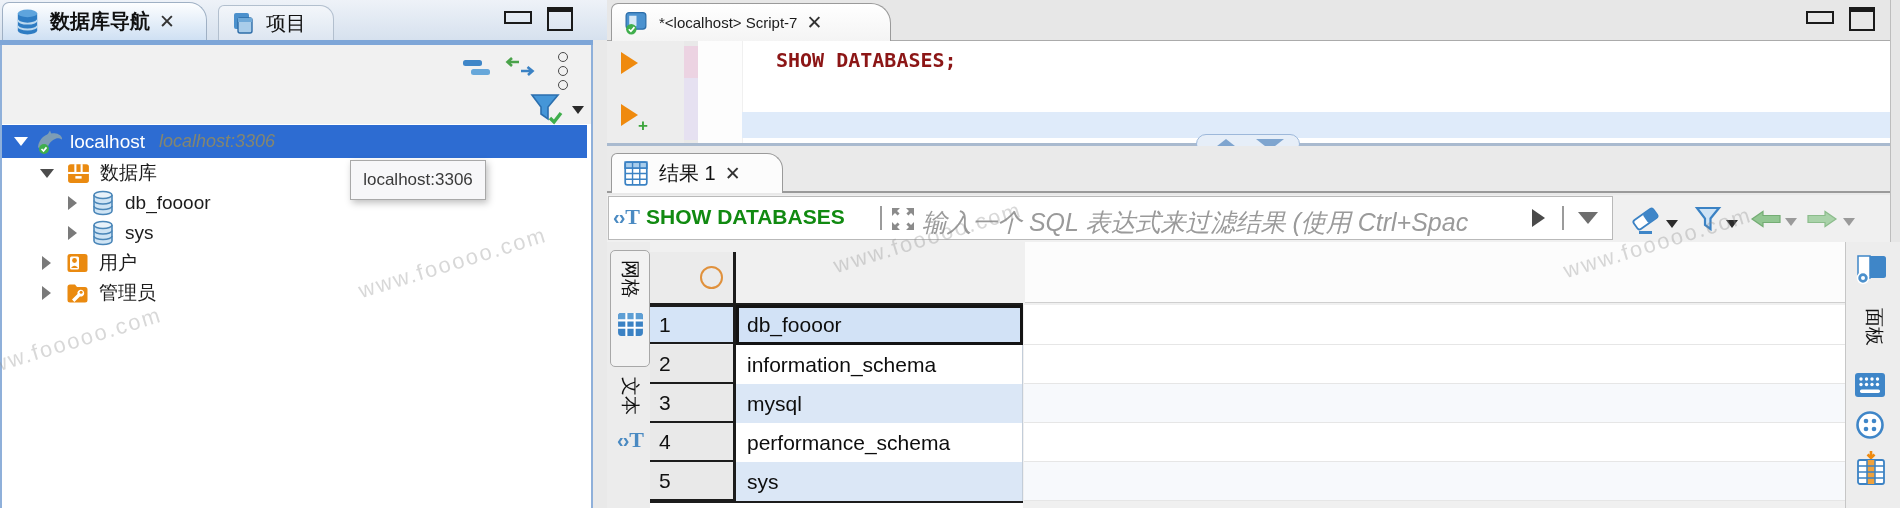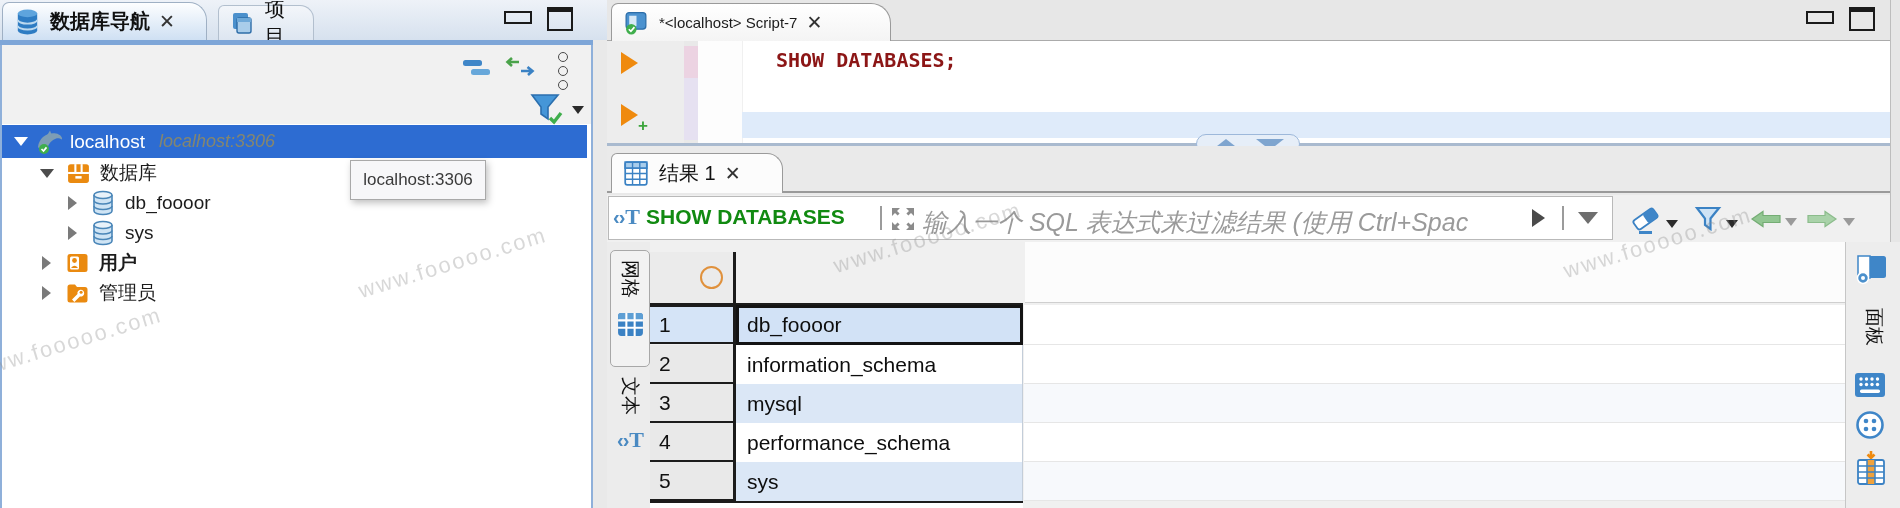--- a/index.html
+++ b/index.html
@@ -9,21 +9,21 @@
   .abs{position:absolute;}
 
   
   .lp-tabbar{left:0;top:0;width:607px;height:40px;background:linear-gradient(#eef2f8,#d6e1ee);}
   .lp-underline{left:0;top:40px;width:593px;height:5px;background:#7ea6d8;}
   .lp-body{left:0;top:45px;width:589px;height:463px;background:#fff;border-left:2px solid #8fb0da;border-right:2px solid #8fb0da;}
   .lp-toolbar-region{left:2px;top:45px;width:589px;height:79px;background:#f1f1f1;}
   .tab{display:flex;align-items:center;gap:9px;box-sizing:border-box;}
   .lp-tab-active{left:2px;top:2px;width:205px;height:38px;background:linear-gradient(#fdfeff,#cfe0f3);border:1px solid #9fb0c4;border-bottom:none;border-radius:7px 18px 0 0;padding:0 10px;}
   .lp-tab-label{font-size:20px;color:#111;font-weight:700;}
-  .lp-tab2{left:218px;top:5px;width:96px;height:35px;background:linear-gradient(#f3f6fa,#dde6f1);border:1px solid #b2bfce;border-bottom:none;border-radius:6px 14px 0 0;padding:0 10px;}
+  .lp-tab2{left:218px;top:5px;width:116px;height:35px;background:linear-gradient(#f3f6fa,#dde6f1);border:1px solid #b2bfce;border-bottom:none;border-radius:6px 14px 0 0;padding:0 10px;}
   .lp-tab2 .lp-tab-label{font-weight:400;font-size:20px;}
   .close-x{font-size:19px;color:#333;line-height:1;cursor:default;}
   .winbtn-min{width:24px;height:9px;border:2.5px solid #1a1a1a;background:transparent;}
   .winbtn-max{width:22px;height:17px;border:2.5px solid #1a1a1a;border-top-width:5px;background:transparent;}
 
   .search-box{left:12px;top:86px;width:420px;height:38px;background:#fff;border:1.5px solid #c4c4c4;border-radius:19px;box-sizing:border-box;display:flex;align-items:center;}
   .search-box input{border:none;outline:none;background:transparent;width:380px;margin-left:14px;font-size:18px;font-family:"Liberation Sans","DejaVu Sans",sans-serif;color:#333;}
   .search-box input::placeholder{color:#a2a2a2;}
 
   .dots3{display:flex;flex-direction:column;gap:4px;}
@@ -230,21 +230,21 @@
   <div class="abs trow" style="top:248px;">
     <span style="margin-left:40px;" class="chev-closed"></span>
     <span class="ticon" style="margin-left:12px;">
       <svg width="25" height="24" viewBox="0 0 24 24">
           <rect x="2" y="3" width="20" height="18" rx="2.5" fill="#ea8a10"></rect>
           <rect x="4.5" y="5.5" width="9" height="13" rx="1.5" fill="#fff"></rect>
           <circle cx="9" cy="9.5" r="2.4" fill="#ea8a10"></circle>
           <path d="M5.5 17 q3.5-4.5 7 0 Z" fill="#ea8a10"></path>
         </svg>
     </span>
-    <span style="margin-left:8px;font-weight:bold;">用户</span>
+    <span style="margin-left:8px;">用户</span>
   </div>
 
   <div class="abs trow" style="top:278px;">
     <span style="margin-left:40px;" class="chev-closed"></span>
     <span class="ticon" style="margin-left:12px;">
       <svg width="25" height="24" viewBox="0 0 24 24">
           <path d="M2 6 q0-2.5 2.5-2.5 h5 l2 2.5 h8 q2.5 0 2.5 2.5 V19 q0 2.5-2.5 2.5 H4.5 Q2 21.5 2 19 Z" fill="#ea8a10"></path>
           <path d="M6.5 18.5 l5.5-5.5 a3.4 3.4 0 1 1 2.4 2.4 l-5.5 5.5 z" fill="#fff"></path>
           <circle cx="15.6" cy="11.2" r="1.5" fill="#ea8a10"></circle>
         </svg>

